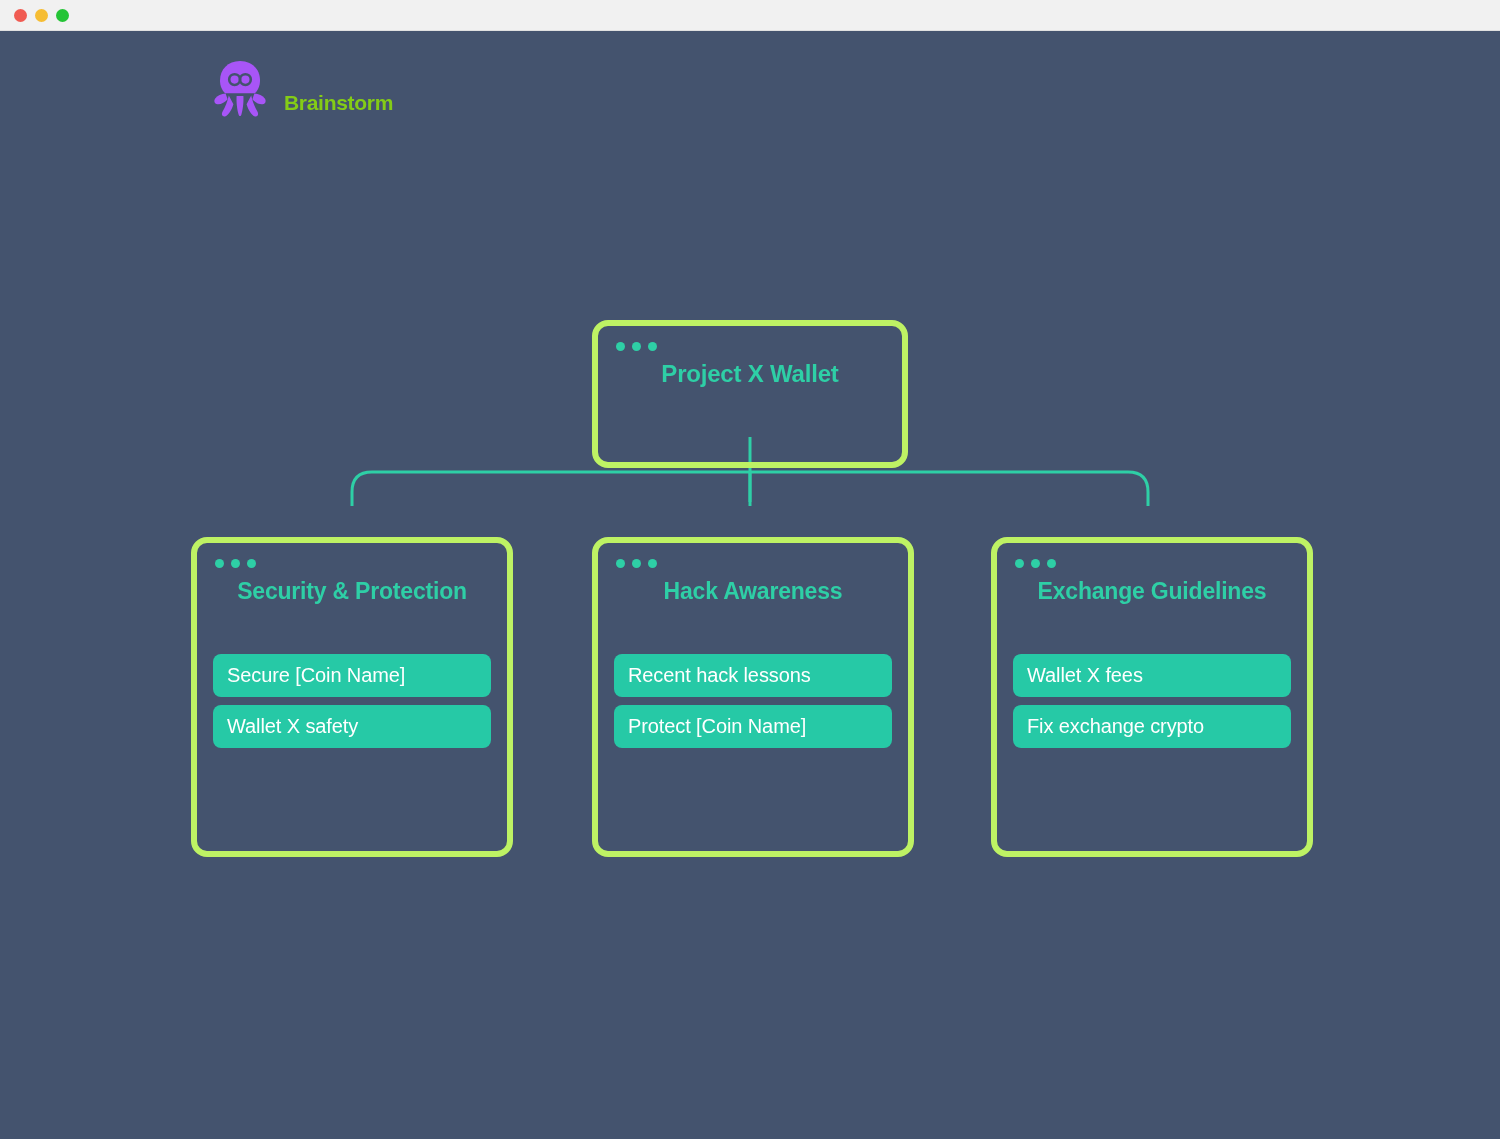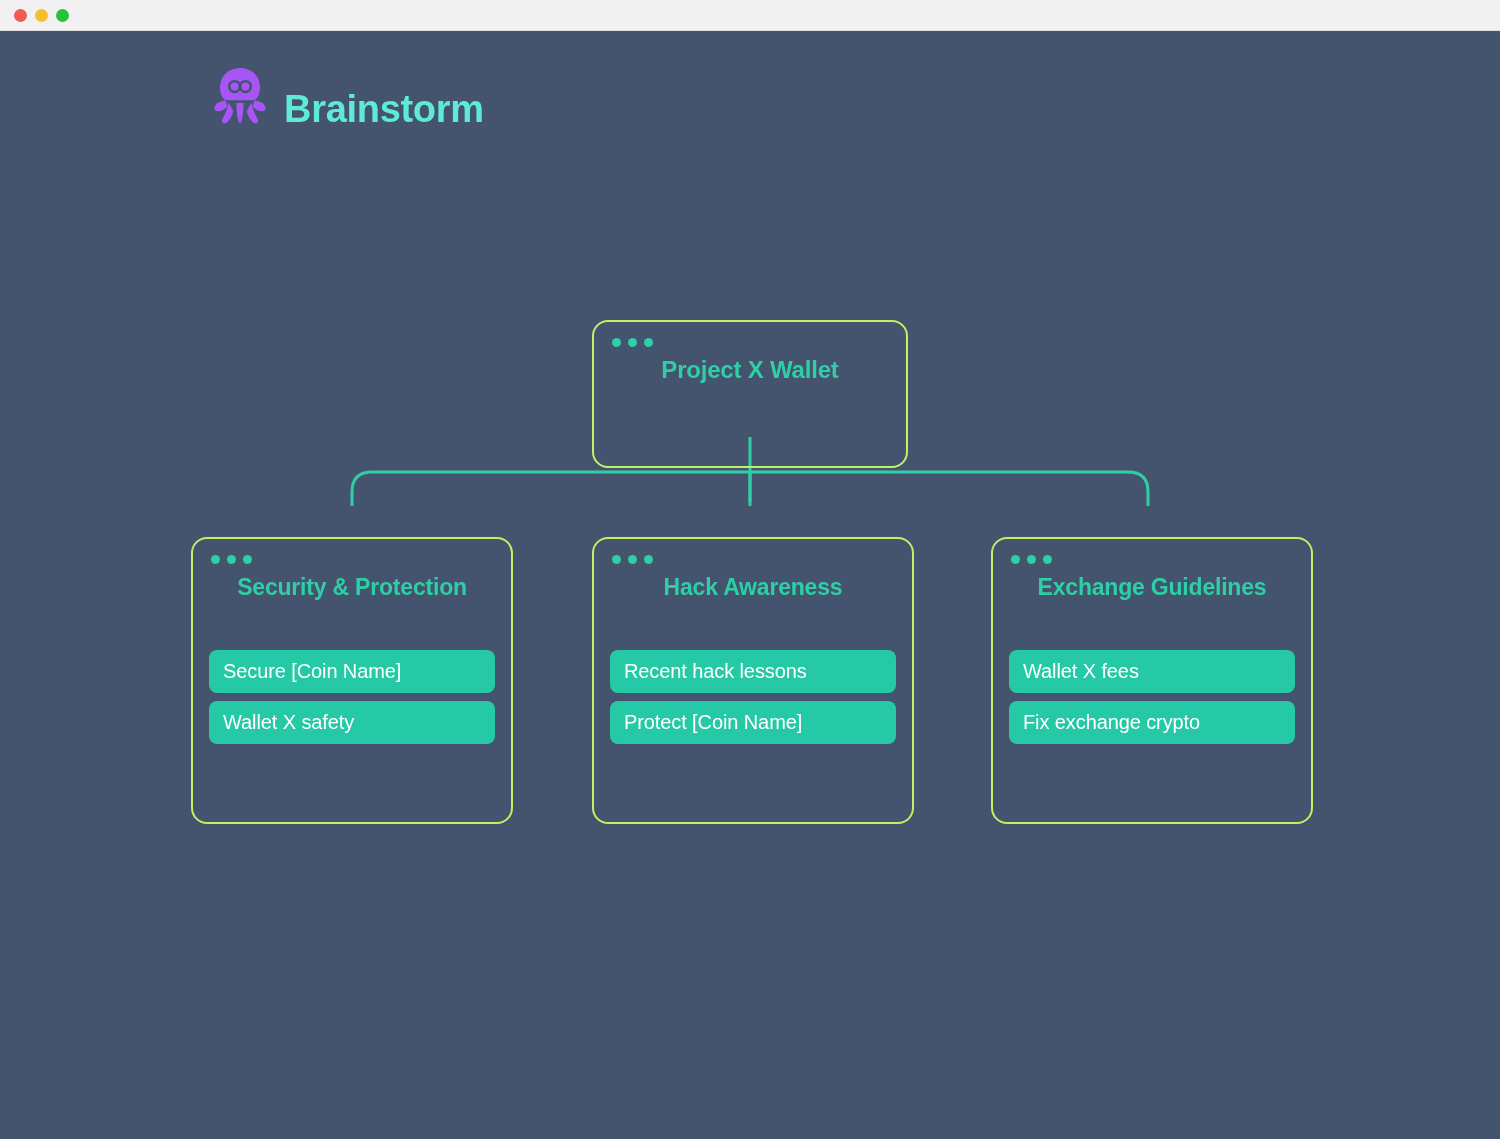--- a/index.html
+++ b/index.html
@@ -59,41 +59,41 @@
     left: 214px; top: 29px;
     display: flex;
     align-items: center;
     gap: 18px;
   }
   #brand-logo {
     width: 52px; height: 58px;
     display: block;
   }
   #brand-name {
-    font-size: 38px;
+    font-size: 21px;
     font-weight: bold;
-    color: #5eead4;
+    color: #84cc16;
     letter-spacing: -0.3px;
     white-space: nowrap;
     margin-top: 28px;
   }
 
   
   #connectors {
     position: absolute;
     left: 0; top: 0;
     width: 1500px;
     height: 1108px;
     pointer-events: none;
   }
 
   
   .node {
     position: absolute;
-    border: 2px solid #bef264;
+    border: 6px solid #bef264;
     border-radius: 16px;
     box-sizing: border-box;
     background: transparent;
   }
   .node-dots {
     position: absolute;
     left: 18px; top: 16px;
     display: flex;
     gap: 7px;
   }
@@ -116,21 +116,21 @@
   }
 
   #node-root {
     left: 592px; top: 289px;
     width: 316px; height: 148px;
   }
   #node-root .node-title { top: 33px; font-size: 24px; }
 
   .child-node {
     width: 322px;
-    height: 287px;
+    height: 320px;
   }
   #node-child-0 { left: 191px; top: 506px; }
   #node-child-1 { left: 592px; top: 506px; }
   #node-child-2 { left: 991px; top: 506px; }
 
   .node-items {
     position: absolute;
     left: 16px; right: 16px;
     top: 111px;
     display: flex;

